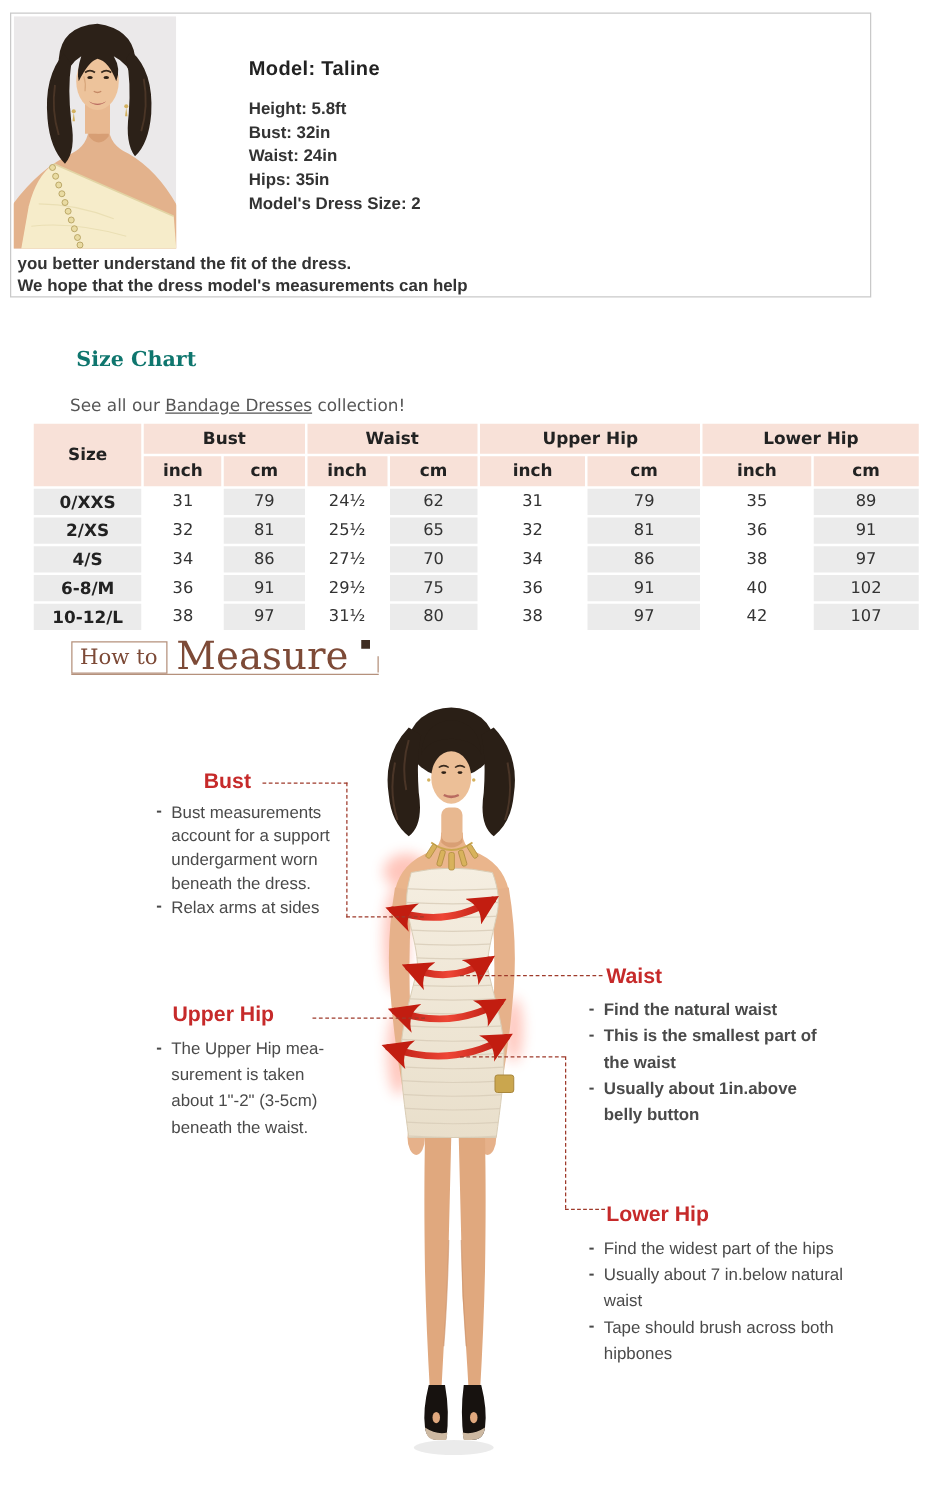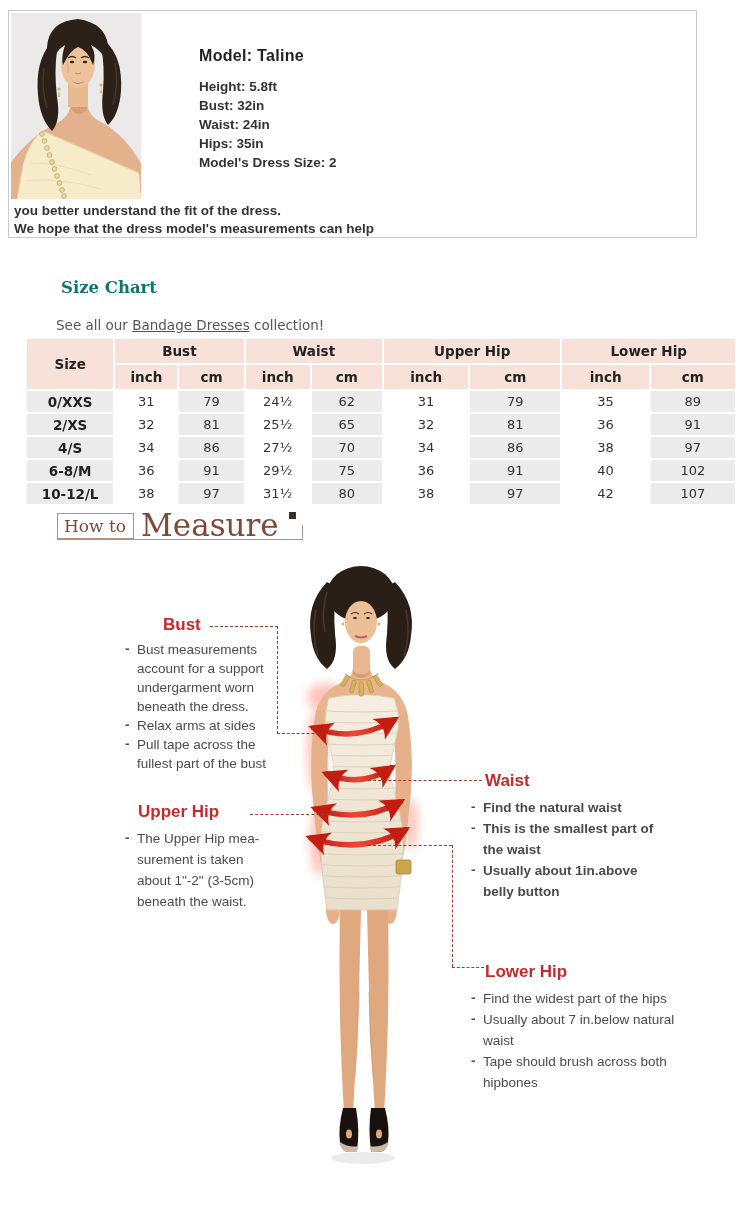--- a/index.html
+++ b/index.html
@@ -334,21 +334,20 @@
         <path d="M44 212 Q78 226 108 206" marker-start="url(#ah)" marker-end="url(#ah)"></path>
         <path d="M33 247 Q78 262 117 240" marker-start="url(#ah)" marker-end="url(#ah)"></path>
         <path d="M28 276 Q78 293 122 268" marker-start="url(#ah)" marker-end="url(#ah)"></path>
       </g>
     </svg>
 
     <div id="bust-label" class="mlabel">Bust</div>
     <div id="bust-list" class="mlist lh19">
       <div class="mi"><span>Bust measurements account for a support undergarment worn beneath the dress.</span></div>
       <div class="mi"><span>Relax arms at sides</span></div>
-      <div class="mi"><span>Pull tape across the fullest part of the bust</span></div>
     </div>
     <div class="dash-h" style="left:210px;top:66px;width:68px;"></div>
     <div class="dash-v" style="left:277px;top:66px;height:108px;"></div>
     <div class="dash-h" style="left:277px;top:173px;width:62px;"></div>
 
     <div id="upperhip-label" class="mlabel">Upper Hip</div>
     <div id="upperhip-list" class="mlist lh21">
       <div class="mi"><span>The Upper Hip mea-surement is taken about 1"-2" (3-5cm) beneath the waist.</span></div>
     </div>
     <div class="dash-h" style="left:250px;top:254px;width:90px;"></div>

